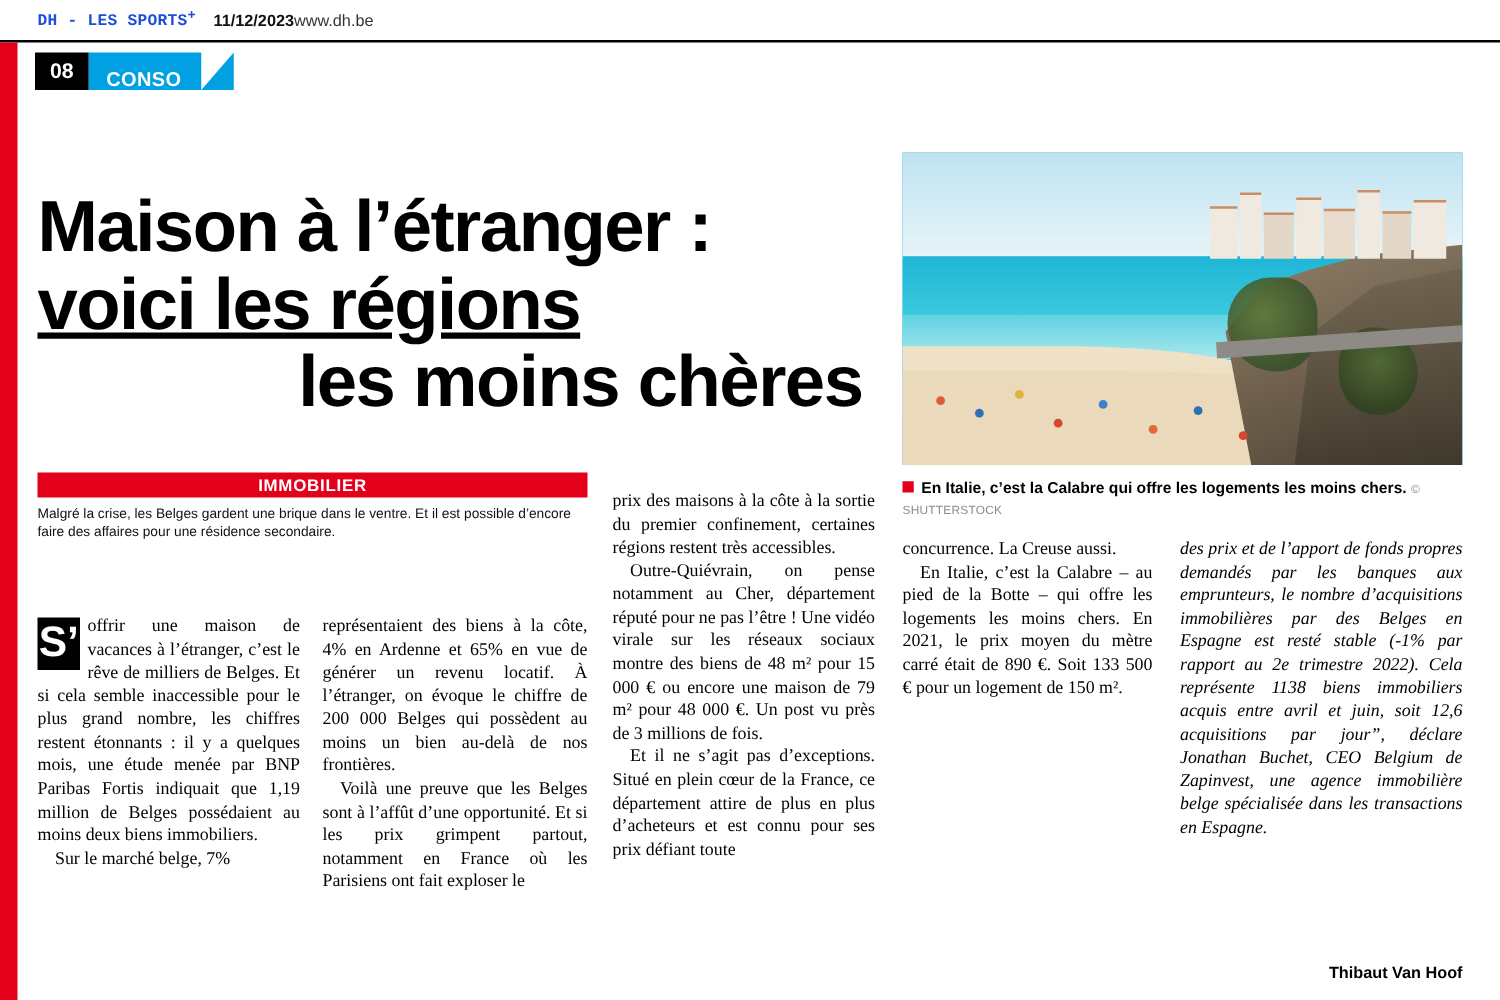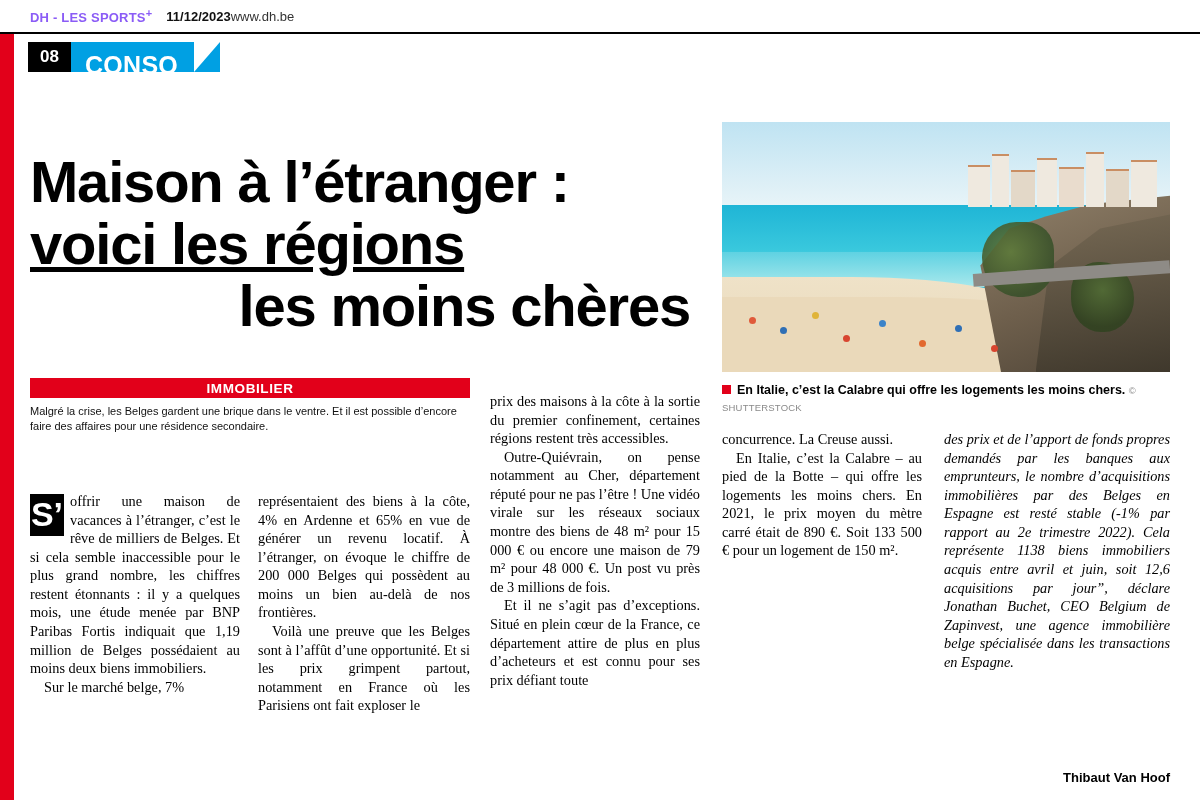--- a/index.html
+++ b/index.html
@@ -25,21 +25,22 @@
     display: flex;
     align-items: center;
     padding-left: 30px;
     box-sizing: border-box;
     font-family: "Liberation Sans", sans-serif;
     font-size: 13px;
   }
   .masthead .brand {
     font-weight: bold;
     letter-spacing: .2px;
-    color: #8b5cf6;
+    color: #1d4ed8;
+    font-family: Liberation Mono, monospace;
   }
   .masthead .brand sup {
     font-size: 11px;
     font-weight: bold;
   }
   .masthead .date {
     font-weight: bold;
     margin-left: 14px;
     color: #111;
   }
@@ -77,21 +78,21 @@
     font-weight: bold;
     font-size: 17px;
     padding: 0 12px;
     display: flex;
     align-items: center;
   }
   .flag .section {
     background: #00a0e3;
     color: #fff;
     font-weight: bold;
-    font-size: 25px;
+    font-size: 16px;
     padding: 16px 16px 0 14px;
     display: flex;
     align-items: center;
     letter-spacing: .3px;
     position: relative;
   }
   .flag .section::after {
     content: "";
     position: absolute;
     right: -26px; top: 0;

